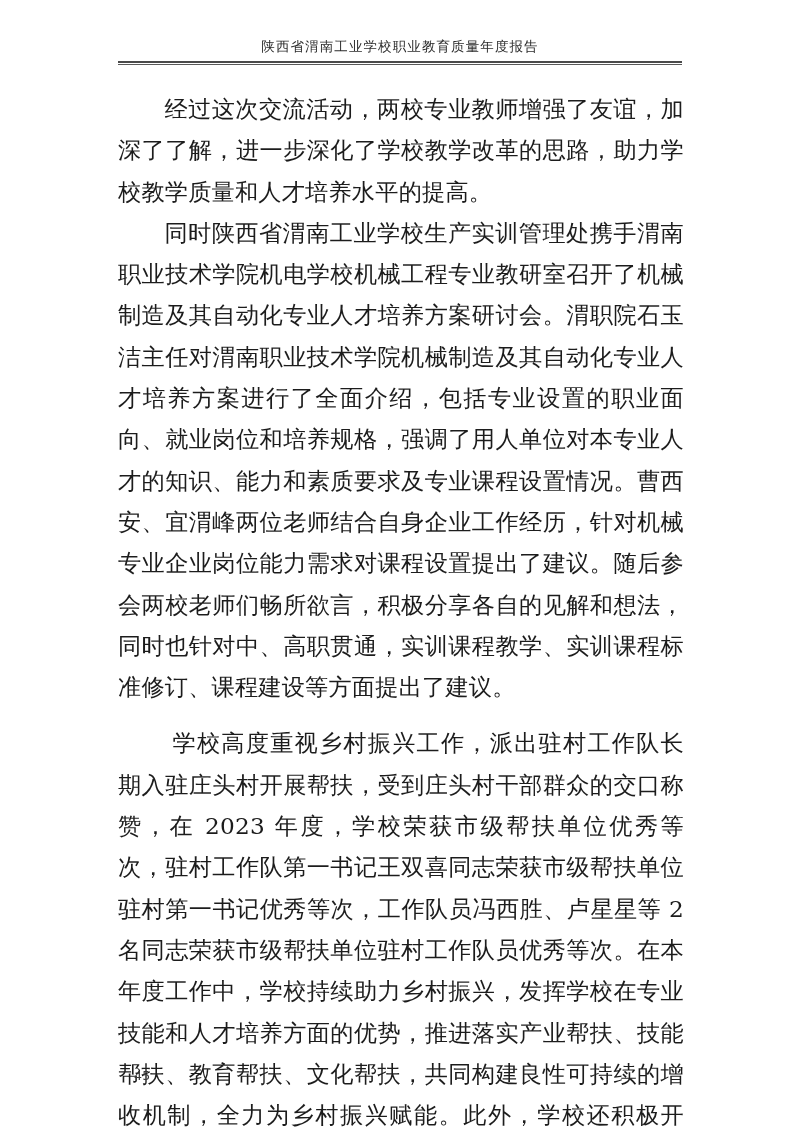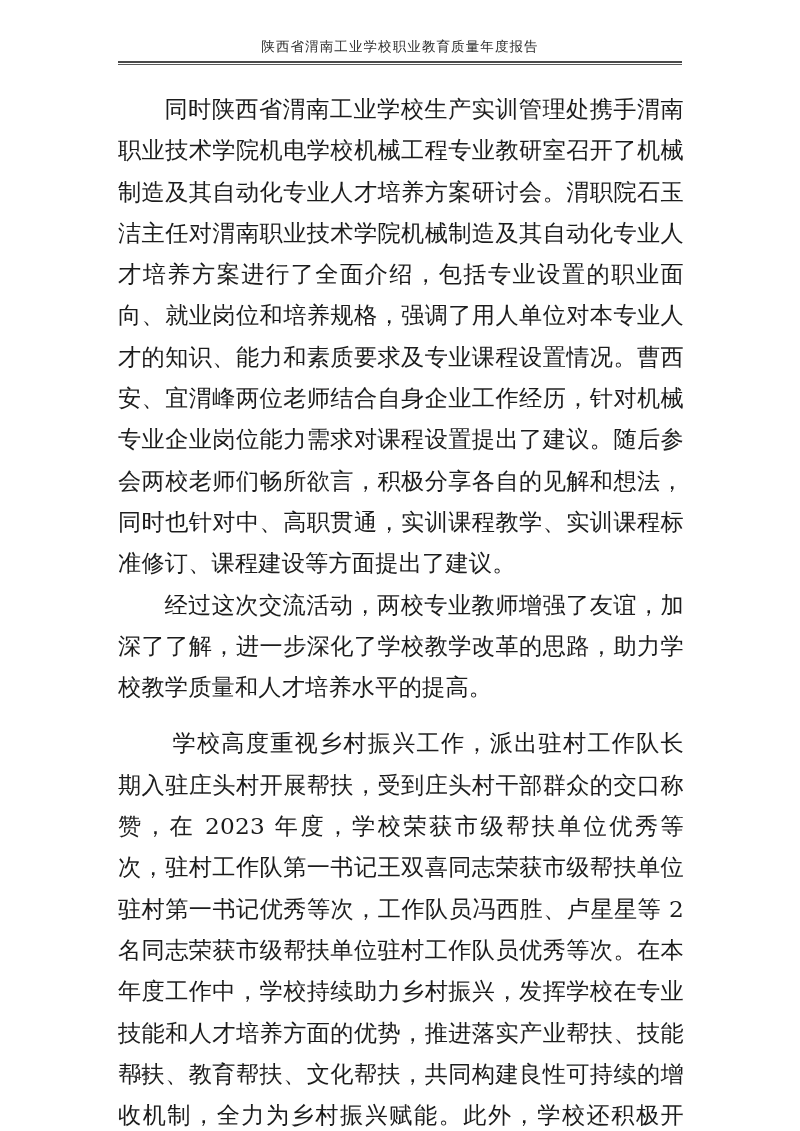--- a/index.html
+++ b/index.html
@@ -103,23 +103,23 @@
 
 <div class="page">
 
   <div class="header-area">
     <div class="header-title">陕西省渭南工业学校职业教育质量年度报告</div>
     <div class="header-rule"></div>
   </div>
 
   <div class="content">
 
+    <p class="para indent-2">经过这次交流活动，两校专业教师增强了友谊，加深了了解，进一步深化了学校教学改革的思路，助力学校教学质量和人才培养水平的提高。</p>
+
     <p class="para indent-2">同时陕西省渭南工业学校生产实训管理处携手渭南职业技术学院机电学校机械工程专业教研室召开了机械制造及其自动化专业人才培养方案研讨会。渭职院石玉洁主任对渭南职业技术学院机械制造及其自动化专业人才培养方案进行了全面介绍，包括专业设置的职业面向、就业岗位和培养规格，强调了用人单位对本专业人才的知识、能力和素质要求及专业课程设置情况。曹西安、宜渭峰两位老师结合自身企业工作经历，针对机械专业企业岗位能力需求对课程设置提出了建议。随后参会两校老师们畅所欲言，积极分享各自的见解和想法，同时也针对中、高职贯通，实训课程教学、实训课程标准修订、课程建设等方面提出了建议。</p>
-
-    <p class="para indent-2">经过这次交流活动，两校专业教师增强了友谊，加深了了解，进一步深化了学校教学改革的思路，助力学校教学质量和人才培养水平的提高。</p>
 
     <div class="gap-before-heading"></div>
 
 
     <div class="gap-after-heading"></div>
 
     <p class="para indent-2-3">学校高度重视乡村振兴工作，派出驻村工作队长期入驻庄头村开展帮扶，受到庄头村干部群众的交口称赞，在 2023 年度，学校荣获市级帮扶单位优秀等次，驻村工作队第一书记王双喜同志荣获市级帮扶单位驻村第一书记优秀等次，工作队员冯西胜、卢星星等 2 名同志荣获市级帮扶单位驻村工作队员优秀等次。在本年度工作中，学校持续助力乡村振兴，发挥学校在专业技能和人才培养方面的优势，推进落实产业帮扶、技能帮扶、教育帮扶、文化帮扶，共同构建良性可持续的增收机制，全力为乡村振兴赋能。此外，学校还积极开展“共筑爱的港湾 温暖学子心田”助学活动，为优秀大学生提供资助和鼓励，帮助他们顺利完成学业，激励他们勤学好思，努力奋进。本年度学校在乡村振兴工作中取得了显著的成绩，为推动乡村发展、促进农民增</p>
 
   </div>
 

